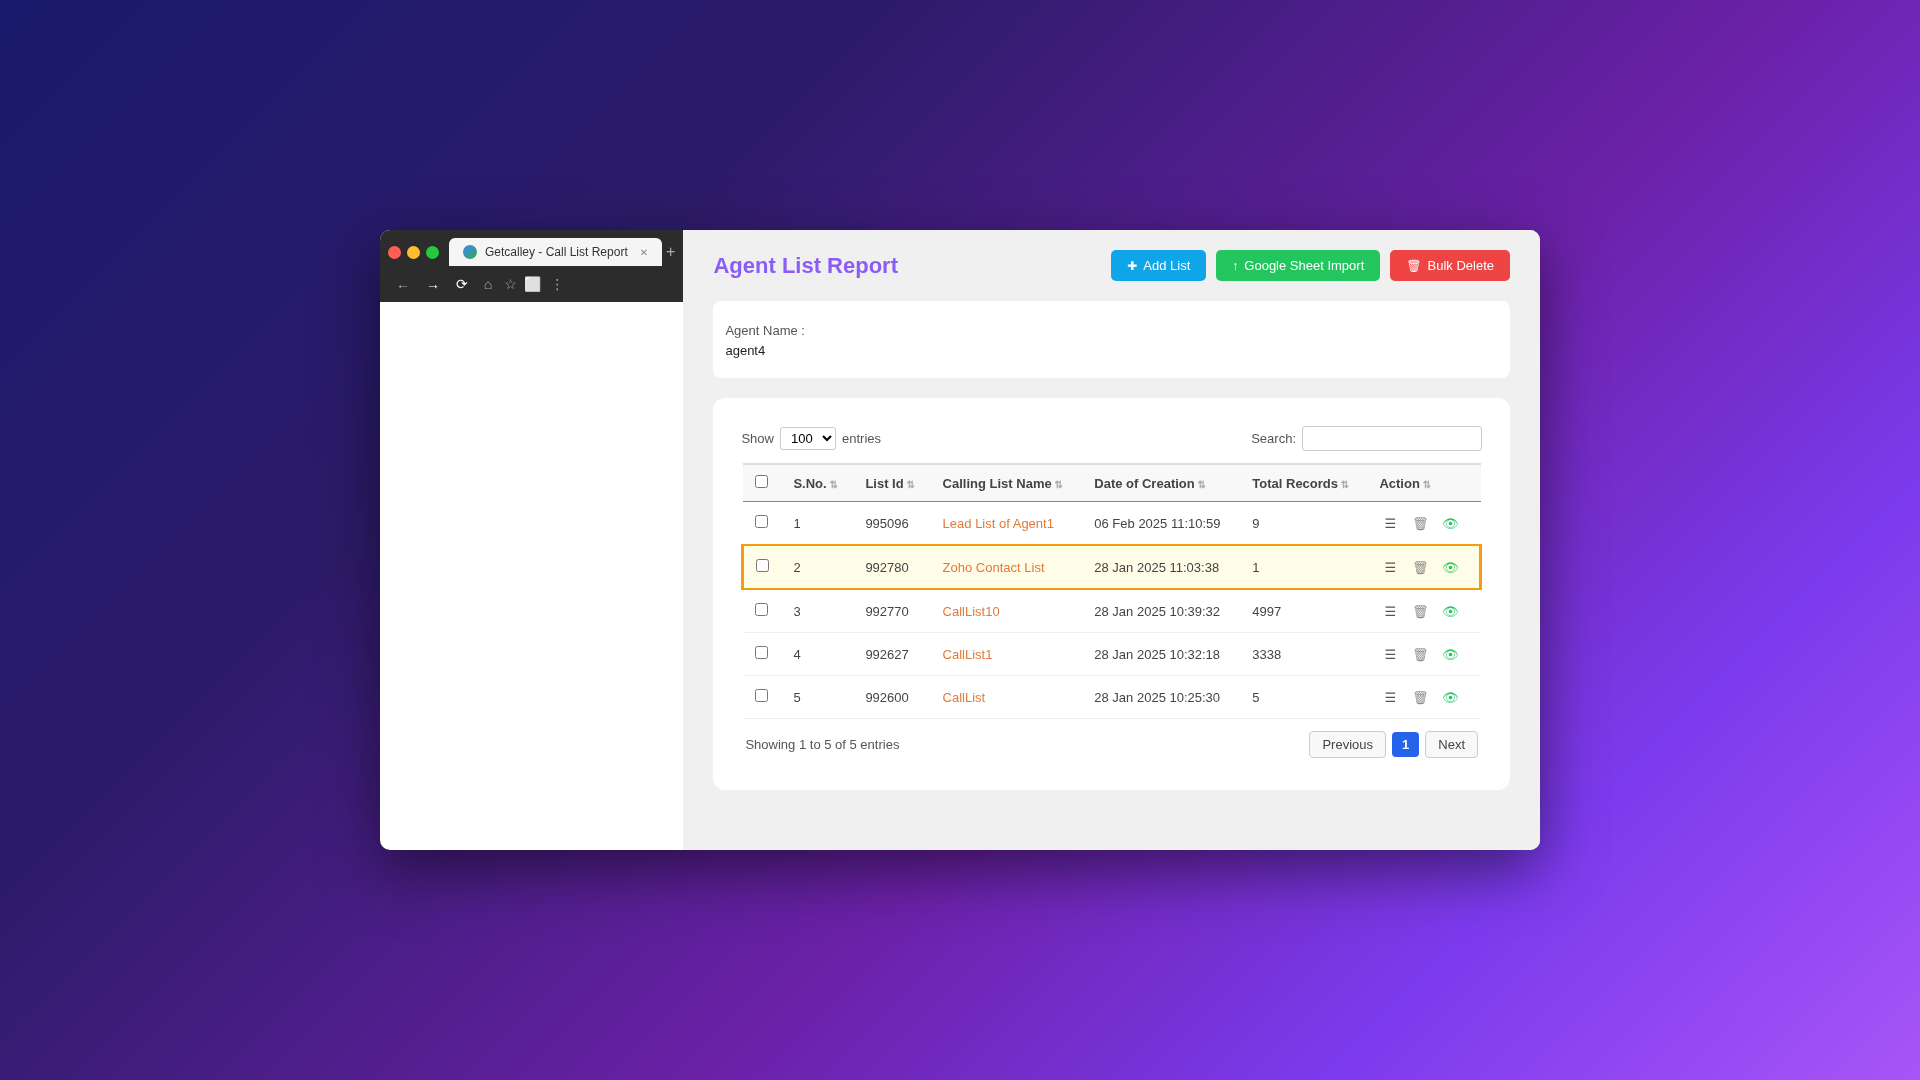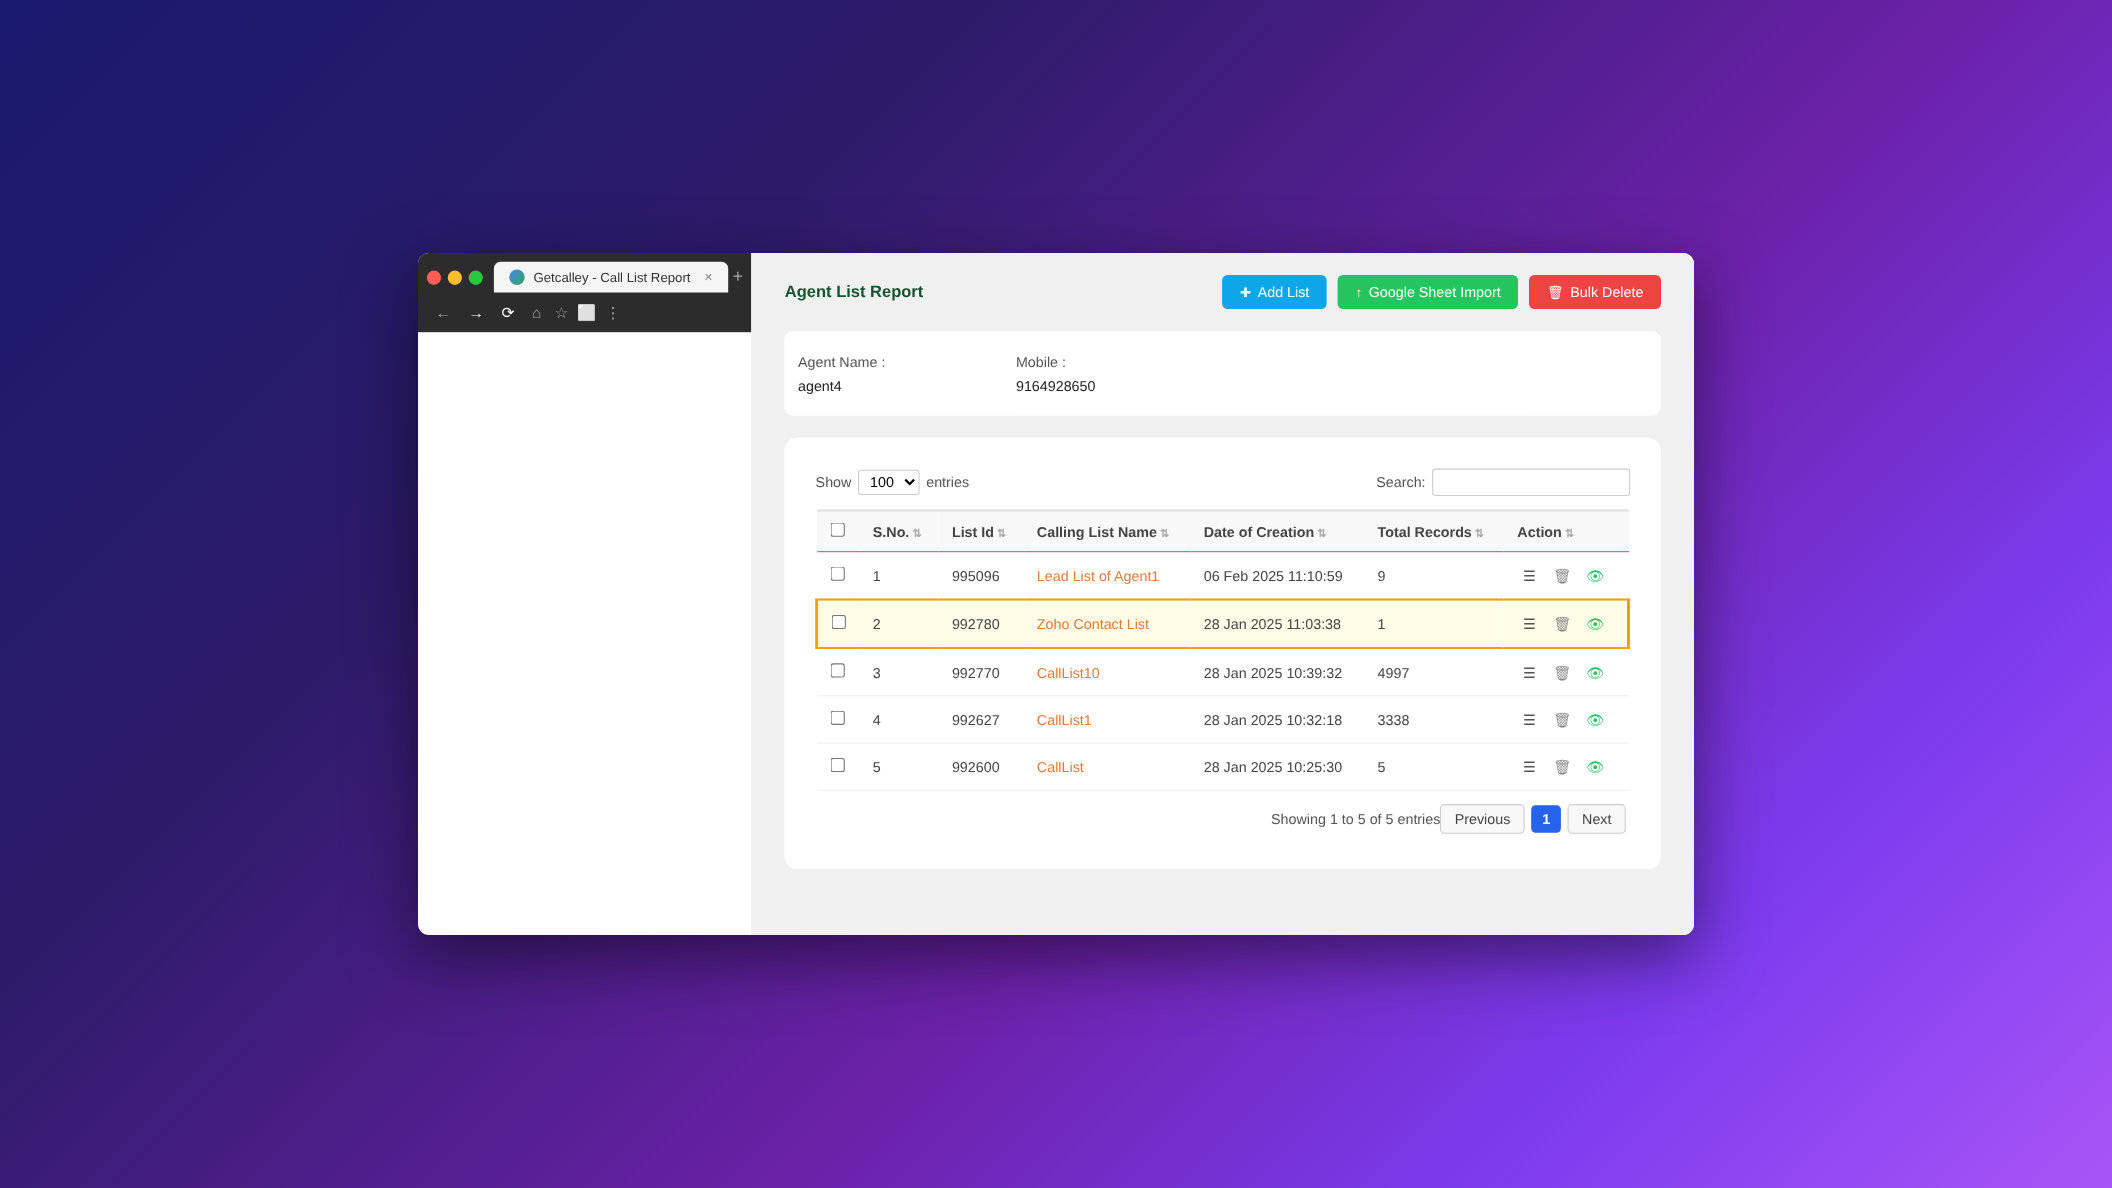--- a/index.html
+++ b/index.html
@@ -124,23 +124,23 @@
     }
 
     
     .page-header {
       display: flex;
       justify-content: space-between;
       align-items: center;
       margin-bottom: 20px;
     }
     .page-title {
-      font-size: 15px;
+      font-size: 22px;
       font-weight: 600;
-      color: #14532d;
+      color: #8b5cf6;
     }
     .header-buttons {
       display: flex;
       gap: 10px;
     }
     .btn {
       padding: 8px 16px;
       border-radius: 5px;
       border: none;
       cursor: pointer;
@@ -283,21 +283,21 @@
       width: 6px;
     }
     .table-scroll-wrapper::-webkit-scrollbar-thumb {
       background: #ccc;
       border-radius: 3px;
     }
 
     
     .pagination-area {
       display: flex;
-      justify-content: flex-end;
+      justify-content: space-between;
       align-items: center;
       padding: 12px 4px 4px;
       font-size: 13px;
       color: #555;
     }
     .pagination-controls {
       display: flex;
       align-items: center;
       gap: 6px;
     }
@@ -393,24 +393,20 @@
           <span class="btn-icon">🗑</span>
           <span>Bulk Delete</span>
         </button>
       </div>
     </div>
 
     <div class="agent-info-card">
       <div class="agent-info-item">
         <label>Agent Name :</label>
         <div class="value">agent4</div>
-      </div>
-      <div class="agent-info-item">
-        <label>Mobile :</label>
-        <div class="value">9164928650</div>
       </div>
     </div>
 
     <div class="table-card">
       <div class="table-controls">
         <div class="show-entries">
           <span>Show</span>
           <select class="entries-select">
             <option>100</option>
           </select>

